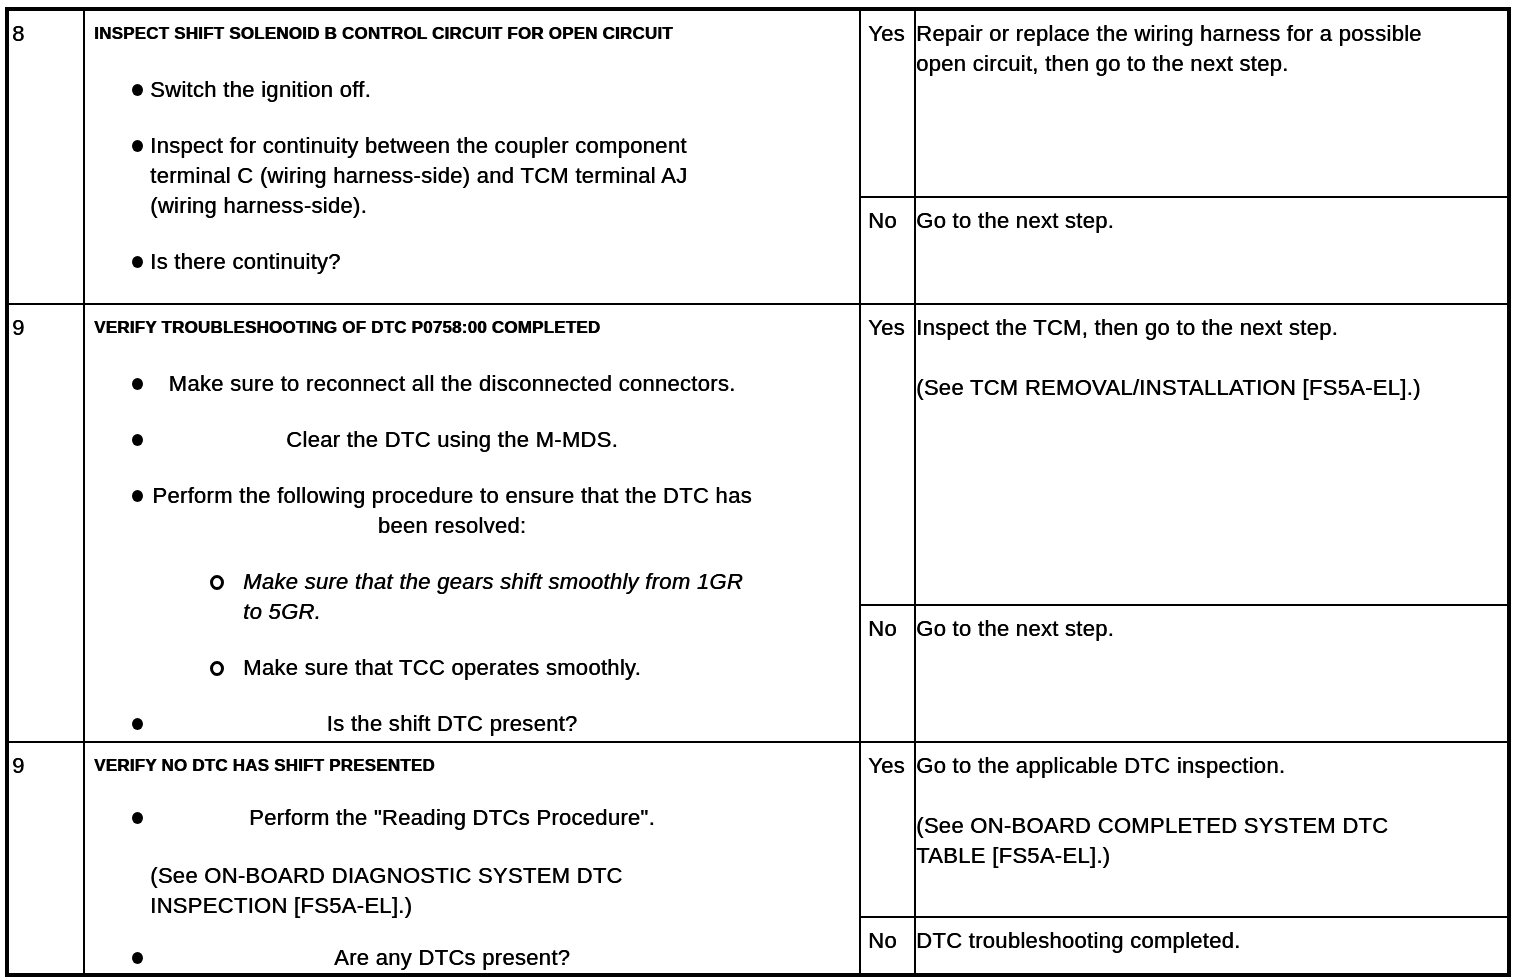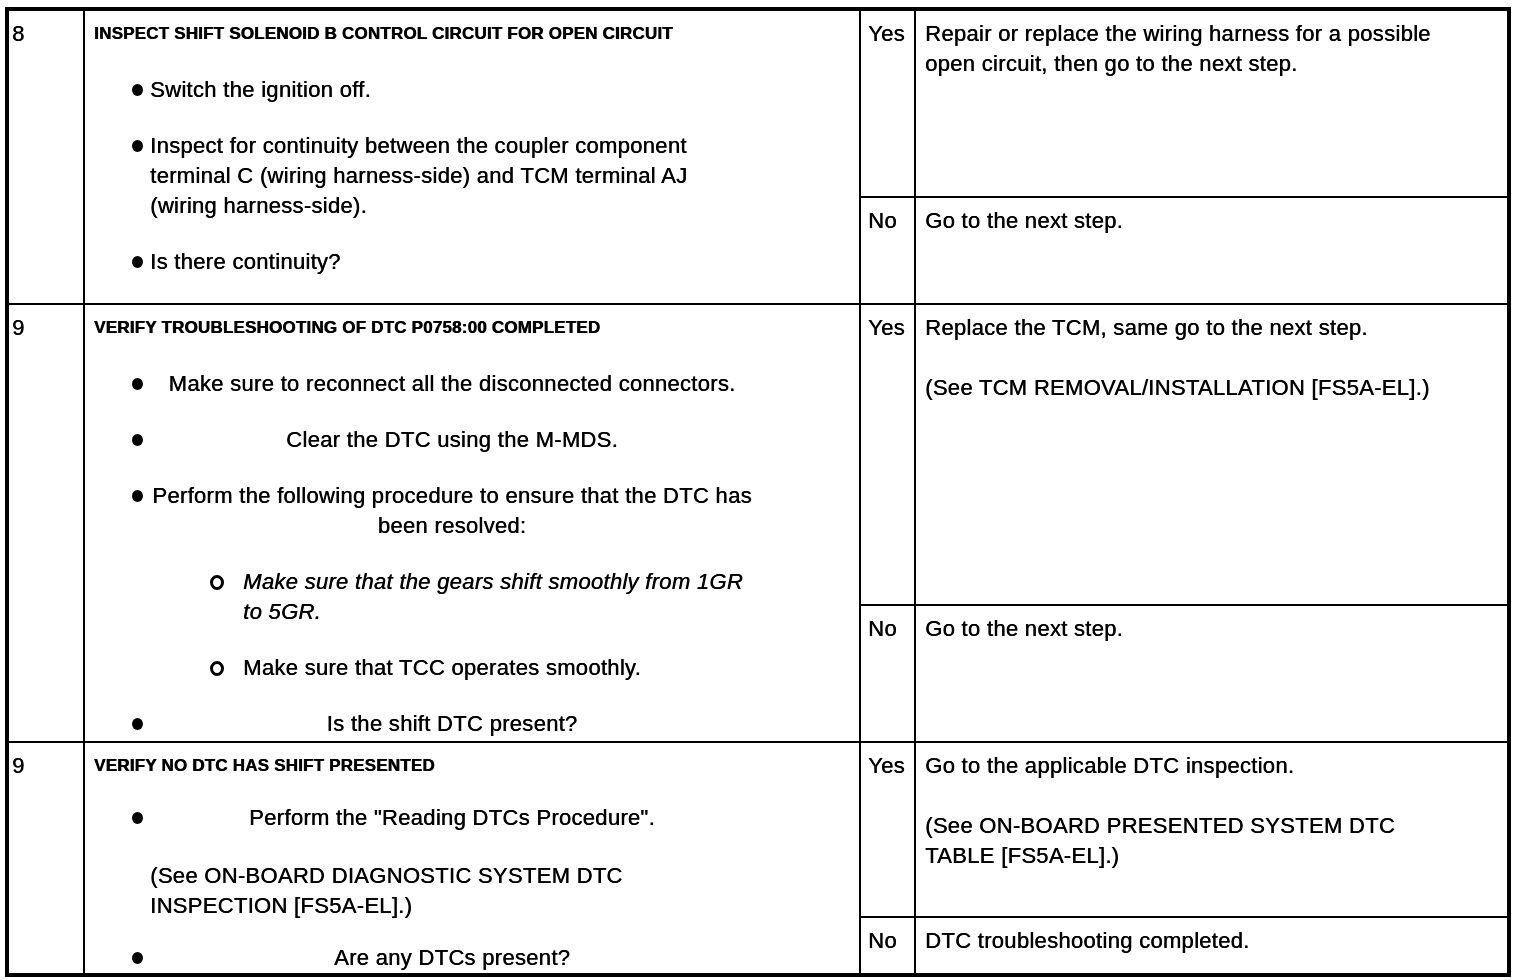--- a/index.html
+++ b/index.html
@@ -46,21 +46,21 @@
   td.step {
     padding: 8px 2px 0 3px;
   }
   td.action {
     padding: 8px 8px 0 9px;
   }
   td.yn {
     padding: 8px 0 14px 7px;
   }
   td.result {
-    padding: 8px 6px 0 9px;
+    padding: 8px 6px 0 0;
   }
   .title {
     font-weight: bold;
     font-size: 17px;
     line-height: 30px;
     letter-spacing: 0.2px;
     text-shadow: 0.6px 0 0 #000000;
     max-width: 740px;
   }
   ul.blist {
@@ -193,21 +193,21 @@
             <li class="b">
               <span class="dot"></span>
               <div class="btext">Is the shift DTC present?</div>
             </li>
           </ul>
         </td>
         <td class="yn">
           <div>Yes</div>
         </td>
         <td class="result">
-          <div class="rtext">Replace the TCM, same go to the next step.</div>
+          <div class="rtext">Inspect the TCM, then go to the next step.</div>
           <div class="rtext ref">(See TCM REMOVAL/INSTALLATION [FS5A-EL].)</div>
         </td>
       </tr>
       <tr style="height:137px">
         <td class="yn">
           <div>No</div>
         </td>
         <td class="result">
           <div class="rtext">Go to the next step.</div>
         </td>
@@ -229,21 +229,21 @@
               <span class="dot"></span>
               <div class="btext">Are any DTCs present?</div>
             </li>
           </ul>
         </td>
         <td class="yn">
           <div>Yes</div>
         </td>
         <td class="result">
           <div class="rtext">Go to the applicable DTC inspection.</div>
-          <div class="rtext ref">(See ON-BOARD PRESENTED SYSTEM DTC TABLE [FS5A-EL].)</div>
+          <div class="rtext ref">(See ON-BOARD COMPLETED SYSTEM DTC TABLE [FS5A-EL].)</div>
         </td>
       </tr>
       <tr style="height:58px">
         <td class="yn">
           <div>No</div>
         </td>
         <td class="result">
           <div class="rtext">DTC troubleshooting completed.</div>
         </td>
       </tr>

